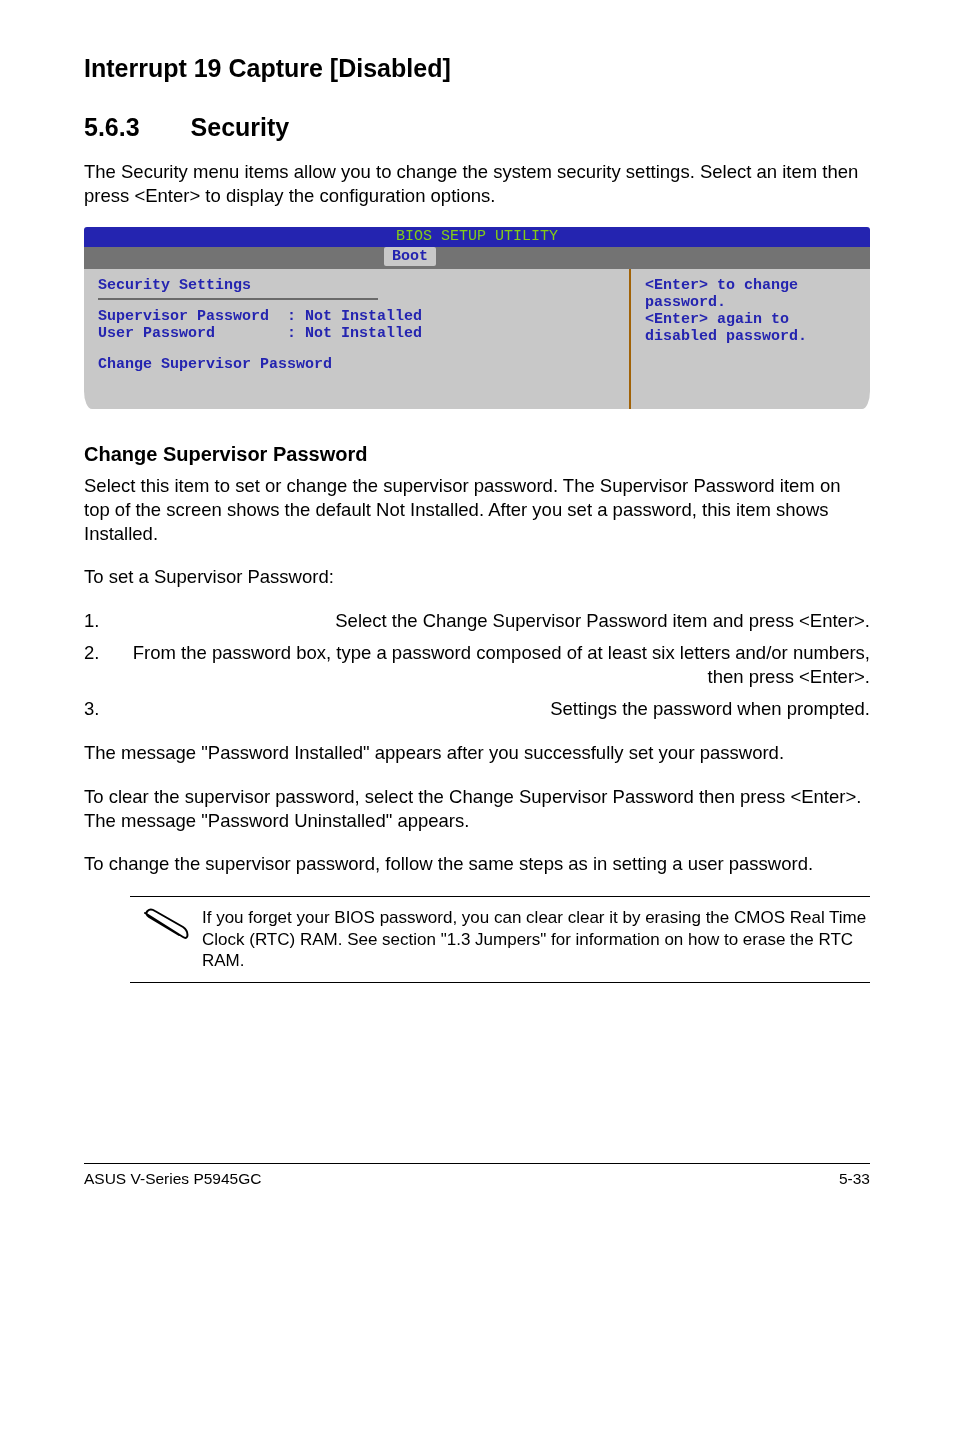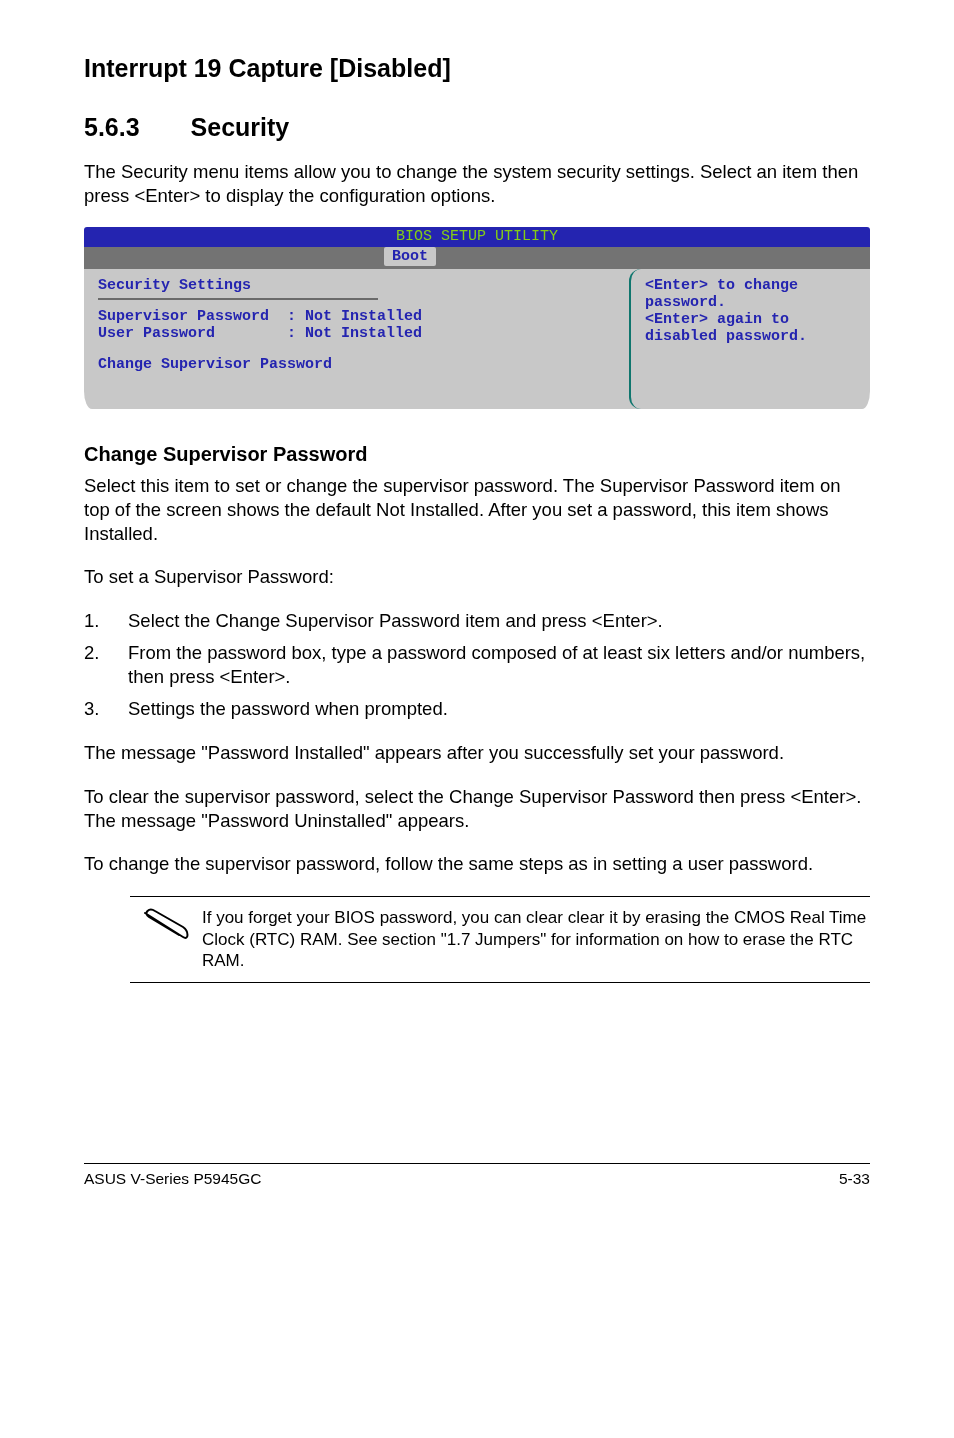--- a/index.html
+++ b/index.html
@@ -12,33 +12,33 @@
   h2.section-title { font-size: 25px; font-weight: bold; margin-top: 30px; margin-bottom: 18px; }
   .section-num { display: inline-block; margin-right: 44px; }
 
   
   .bios-wrap { margin: 14px 0 34px 0; border-radius: 3px; overflow: hidden; }
   .bios-header-bar { background: #2424b0; color: #84cc16; font-family: "Courier New", monospace; font-weight: normal; font-size: 15px; height: 20px; line-height: 20px; text-align: center; }
   .bios-menu-bar { background: #737373; height: 22px; display: flex; align-items: flex-start; padding-left: 300px; }
   .bios-tab { background: #c8c8c8; color: #2424b0; font-family: "Courier New", monospace; font-weight: bold; font-size: 15px; padding: 1px 8px; border-radius: 2px; }
   .bios-body { display: flex; background: #c8c8c8; font-family: "Courier New", monospace; font-weight: bold; font-size: 15px; color: #2424b0; min-height: 140px; border-radius: 0 0 8px 8px / 0 0 18px 18px; overflow: hidden; }
   .bios-left { flex: 0 0 545px; padding: 8px 14px 24px 14px; position: relative; }
-  .bios-right { flex: 1; padding: 8px 14px 10px 14px; border-left: 2px solid #0f766e; border-radius: 12px; }
+  .bios-right { flex: 1; padding: 8px 14px 10px 14px; border-left: 2px solid #a16207; }
   .bios-left-title { margin-bottom: 4px; }
   .bios-hr { border: none; border-top: 2px solid #6a6a6a; width: 280px; margin-bottom: 8px; }
   .bios-row { white-space: pre; }
   .bios-action { margin-top: 14px; }
 
   h3.sub-title { font-size: 20px; font-weight: bold; margin-bottom: 8px; }
   .para { font-size: 18.5px; line-height: 1.28; margin-bottom: 20px; }
 
   ol.steps { list-style: none; margin: 0 0 20px 0; }
   ol.steps li { font-size: 18.5px; line-height: 1.3; display: flex; margin-bottom: 8px; }
   ol.steps li .num { flex: 0 0 44px; }
-  ol.steps li .txt { flex: 1; }
+  ol.steps li .txt { flex: 1; text-align: right; }
 
   .note-block { border-top: 1.5px solid #000; border-bottom: 1.5px solid #000; margin: 8px 0 22px 46px; padding: 10px 0; display: flex; align-items: flex-start; }
   .note-icon { flex: 0 0 72px; display: flex; justify-content: center; }
   .note-text { flex: 1; font-size: 17px; line-height: 1.28; }
 
   .footer { margin-top: 180px; border-top: 1.5px solid #000; padding-top: 6px; display: flex; justify-content: space-between; font-size: 15.5px; gap: 28px; }
 </style>
 </head>
 <body>
 
@@ -95,21 +95,21 @@
   <p class="para">The message "Password Installed" appears after you successfully set your password.</p>
   <p class="para">To clear the supervisor password, select the Change Supervisor Password then press &lt;Enter&gt;. The message "Password Uninstalled" appears.</p>
   <p class="para">To change the supervisor password, follow the same steps as in setting a user password.</p>
 
   <div class="note-block">
     <div class="note-icon">
       <svg width="54" height="40" viewBox="0 0 54 40">
         <path d="M6 6 L44 30 C50 34 50 24 44 20 L16 4 C10 0 4 6 10 10 L40 28" fill="none" stroke="#000" stroke-width="2" stroke-linecap="round"></path>
       </svg>
     </div>
-    <div class="note-text">If you forget your BIOS password, you can clear clear it by erasing the CMOS Real Time Clock (RTC) RAM. See section "1.7  Jumpers" for information on how to erase the RTC RAM.</div>
+    <div class="note-text">If you forget your BIOS password, you can clear clear it by erasing the CMOS Real Time Clock (RTC) RAM. See section "1.3  Jumpers" for information on how to erase the RTC RAM.</div>
   </div>
 
   <div class="footer">
     <span>ASUS V-Series P5945GC</span>
     <span>5-33</span>
   </div>
 
 </div>
 
 </body></html>

